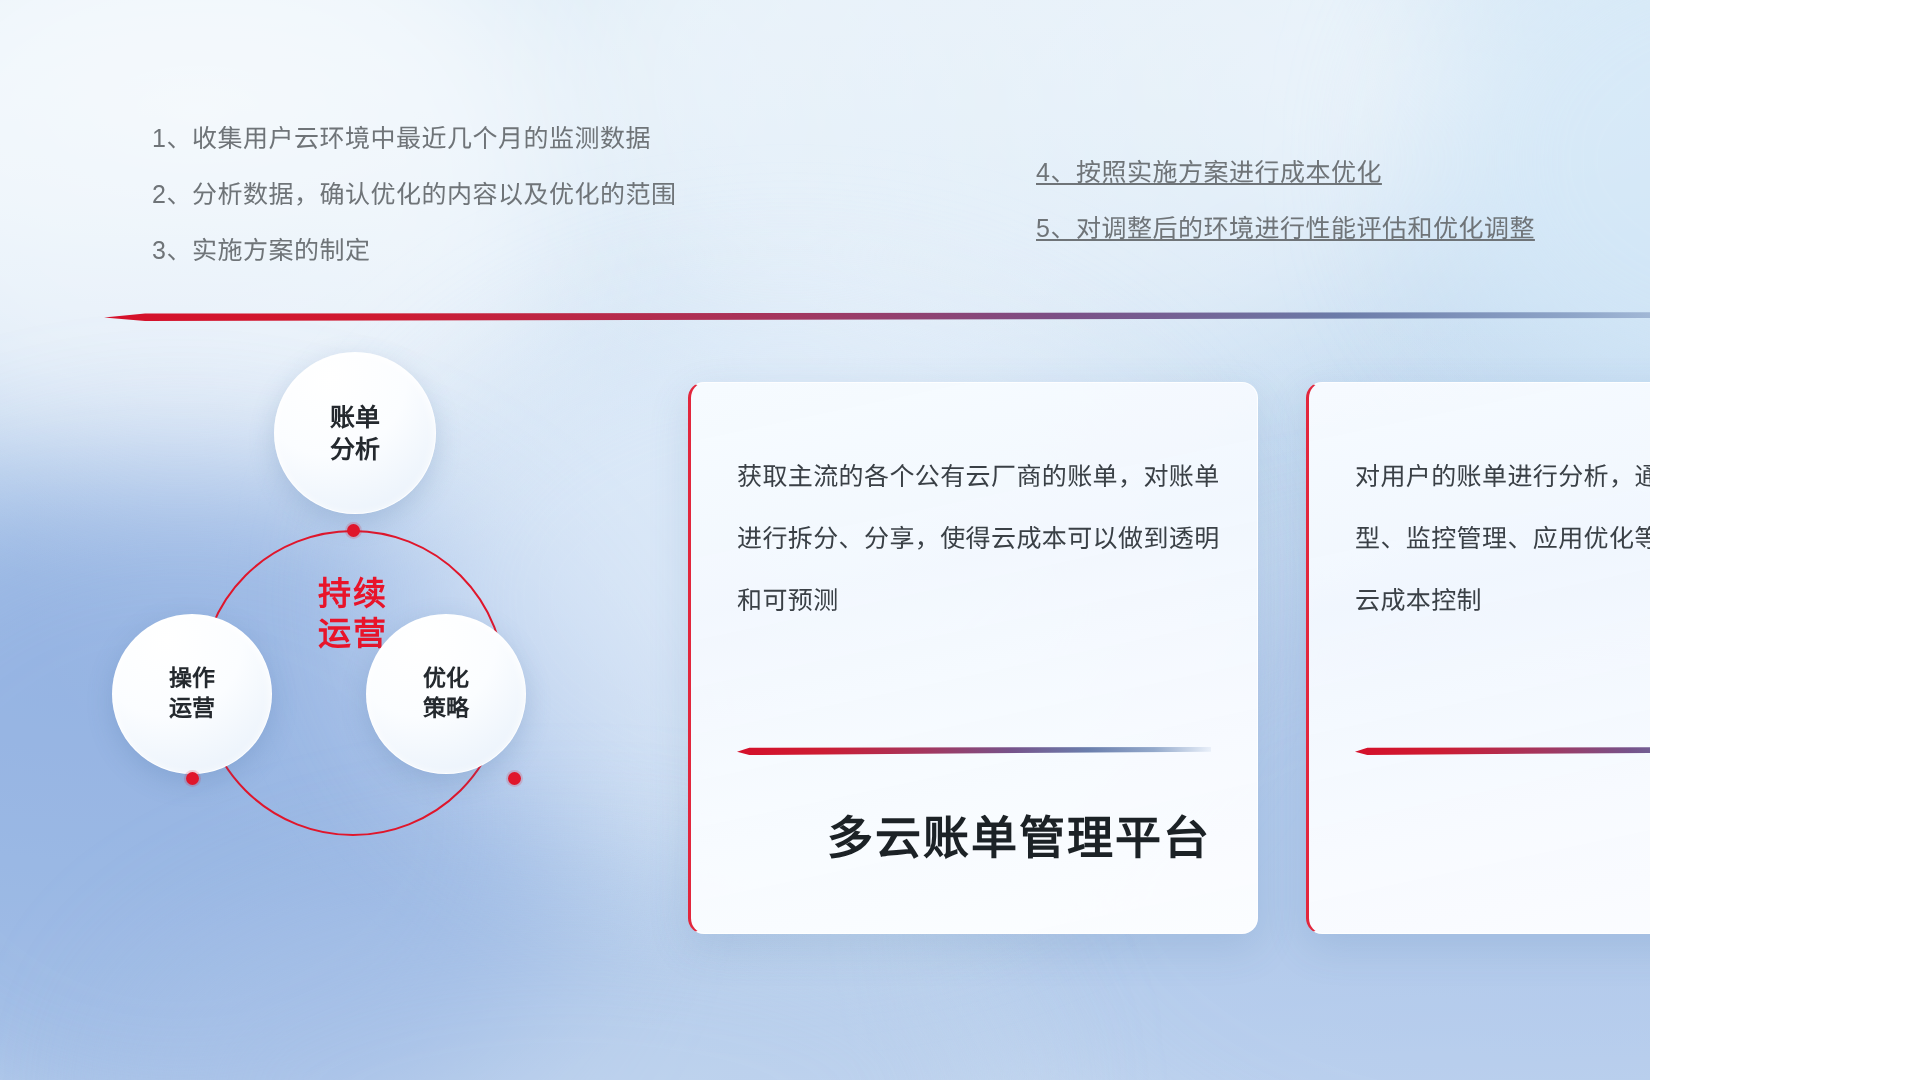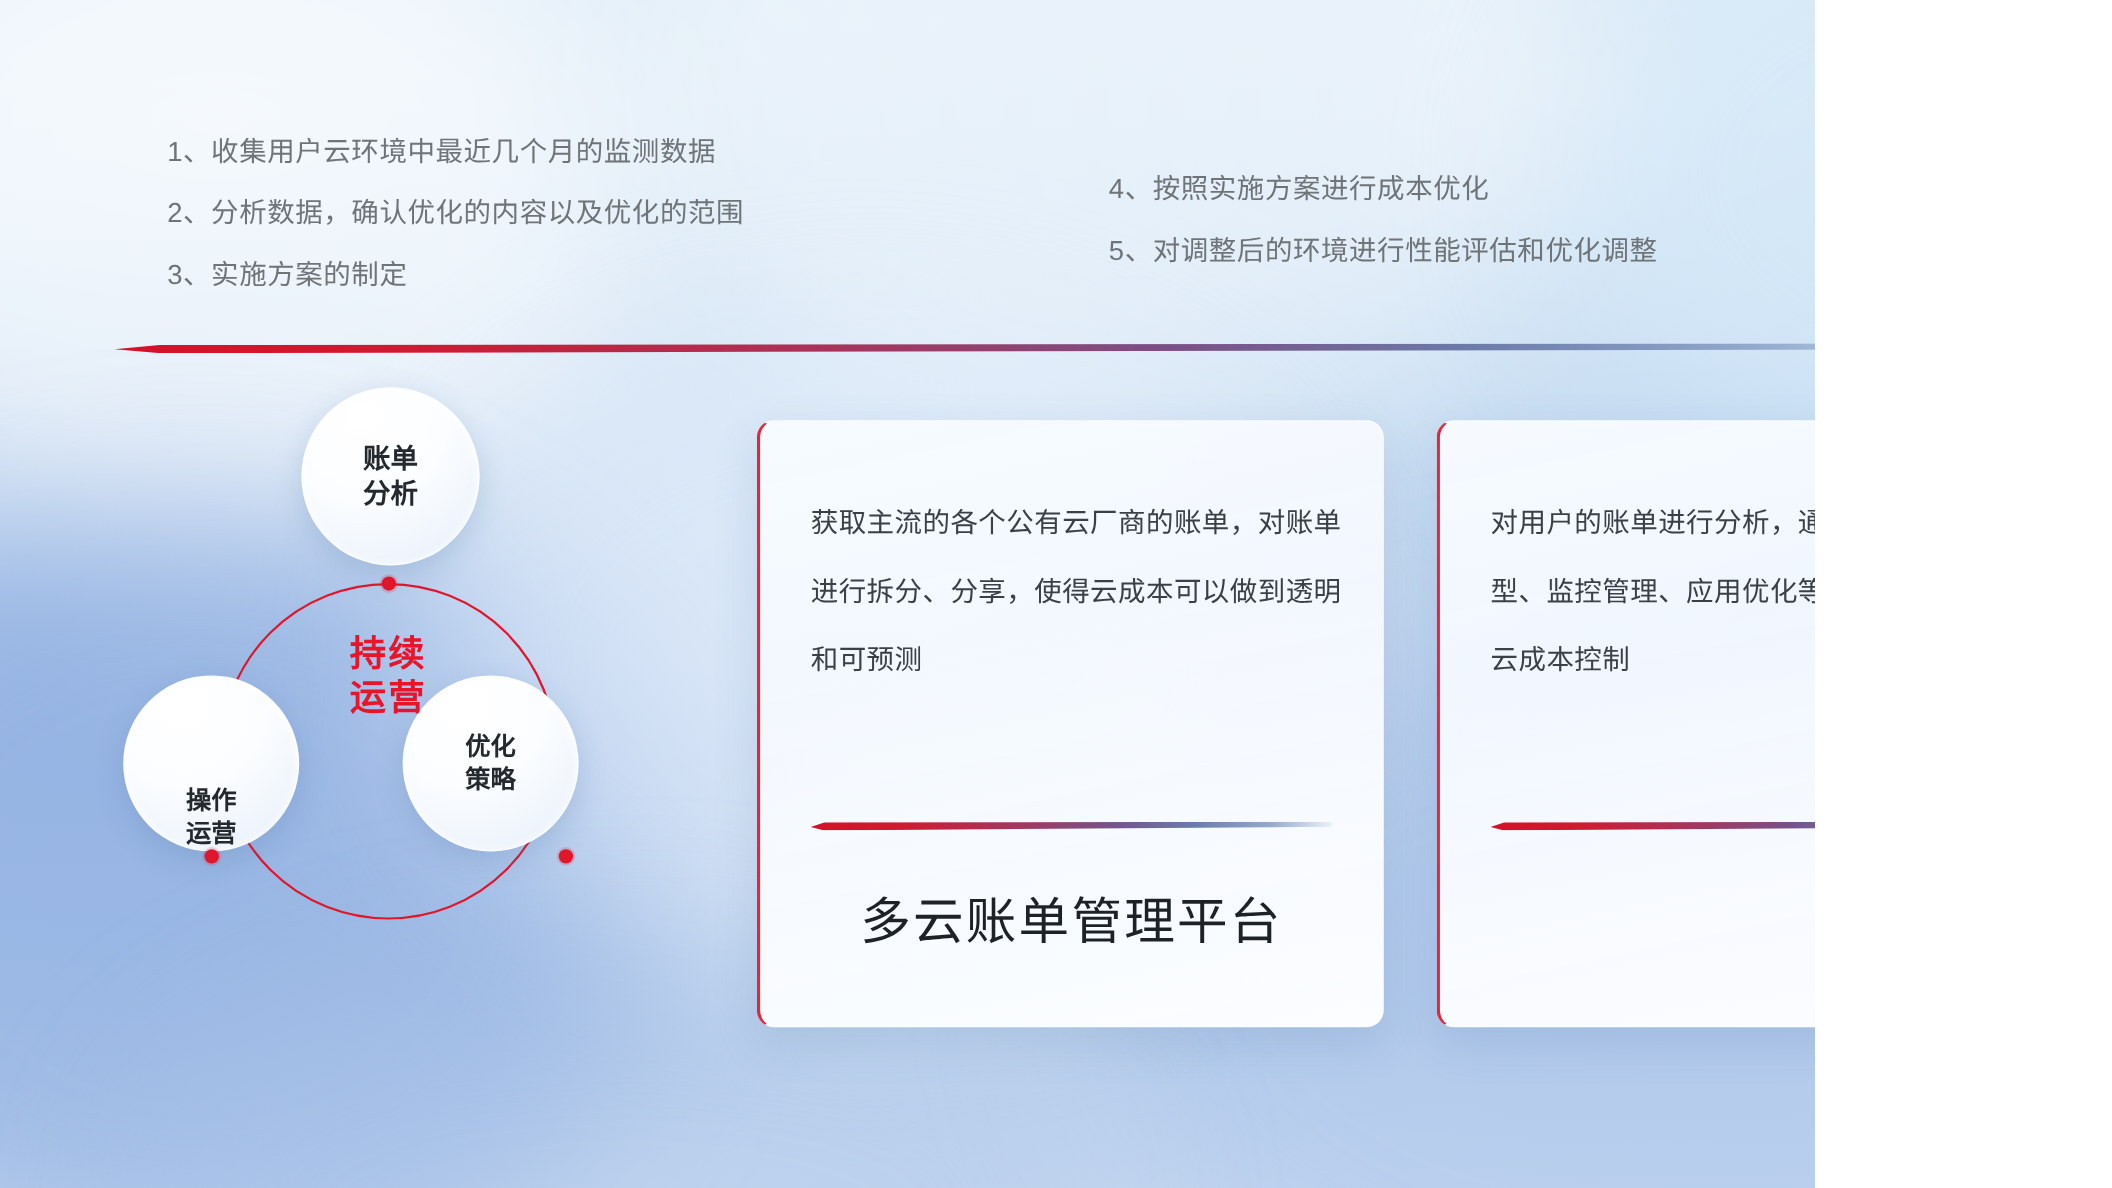--- a/index.html
+++ b/index.html
@@ -44,21 +44,21 @@
   
   .steps {
     position: absolute;
     color: #6f7478;
     font-size: 25px;
     line-height: 56px;
     letter-spacing: 0.5px;
     white-space: nowrap;
   }
   .steps-left  { left: 152px; top: 110px; }
-  .steps-right { left: 1008px; top: 144px; }
+  .steps-right { left: 1036px; top: 144px; text-decoration: underline; }
   .step-line { display: block; }
 
   
   .divider {
     position: absolute;
     left: 104px;
     top: 312px;
     width: 1712px;
     height: 9px;
     background: linear-gradient(90deg,
@@ -110,21 +110,20 @@
     font-weight: 700;
     line-height: 1.30;
   }
   .bubble-top {
     left: 178px;  top: 0px;  width: 162px; height: 162px;
     font-size: 25px;
   }
   .bubble-left {
     left: 16px;   top: 262px; width: 160px; height: 160px;
     font-size: 23px;
-    align-items: flex-end;
   }
   .bubble-right {
     left: 270px;  top: 262px; width: 160px; height: 160px;
     font-size: 23px;
   }
   .node-dot {
     position: absolute;
     width: 13px; height: 13px;
     border-radius: 50%;
     background: #e0162b;
@@ -193,23 +192,23 @@
     clip-path: polygon(0% 60%, 2.6% 10%, 100% 0%, 100% 58%, 2.6% 100%);
   }
 
   .card-title {
     position: absolute;
     left: 46px;
     right: 46px;
     top: 418px;
     color: #1c2226;
     font-size: 46px;
-    font-weight: 400;
+    font-weight: 700;
     letter-spacing: 2px;
-    text-align: center;
+    text-align: right;
   }
 </style>
 </head>
 <body>
 
 <div id="slide">
 
   <div class="blob blob-a"></div>
   <div class="blob blob-b"></div>
   <div class="blob blob-c"></div>

